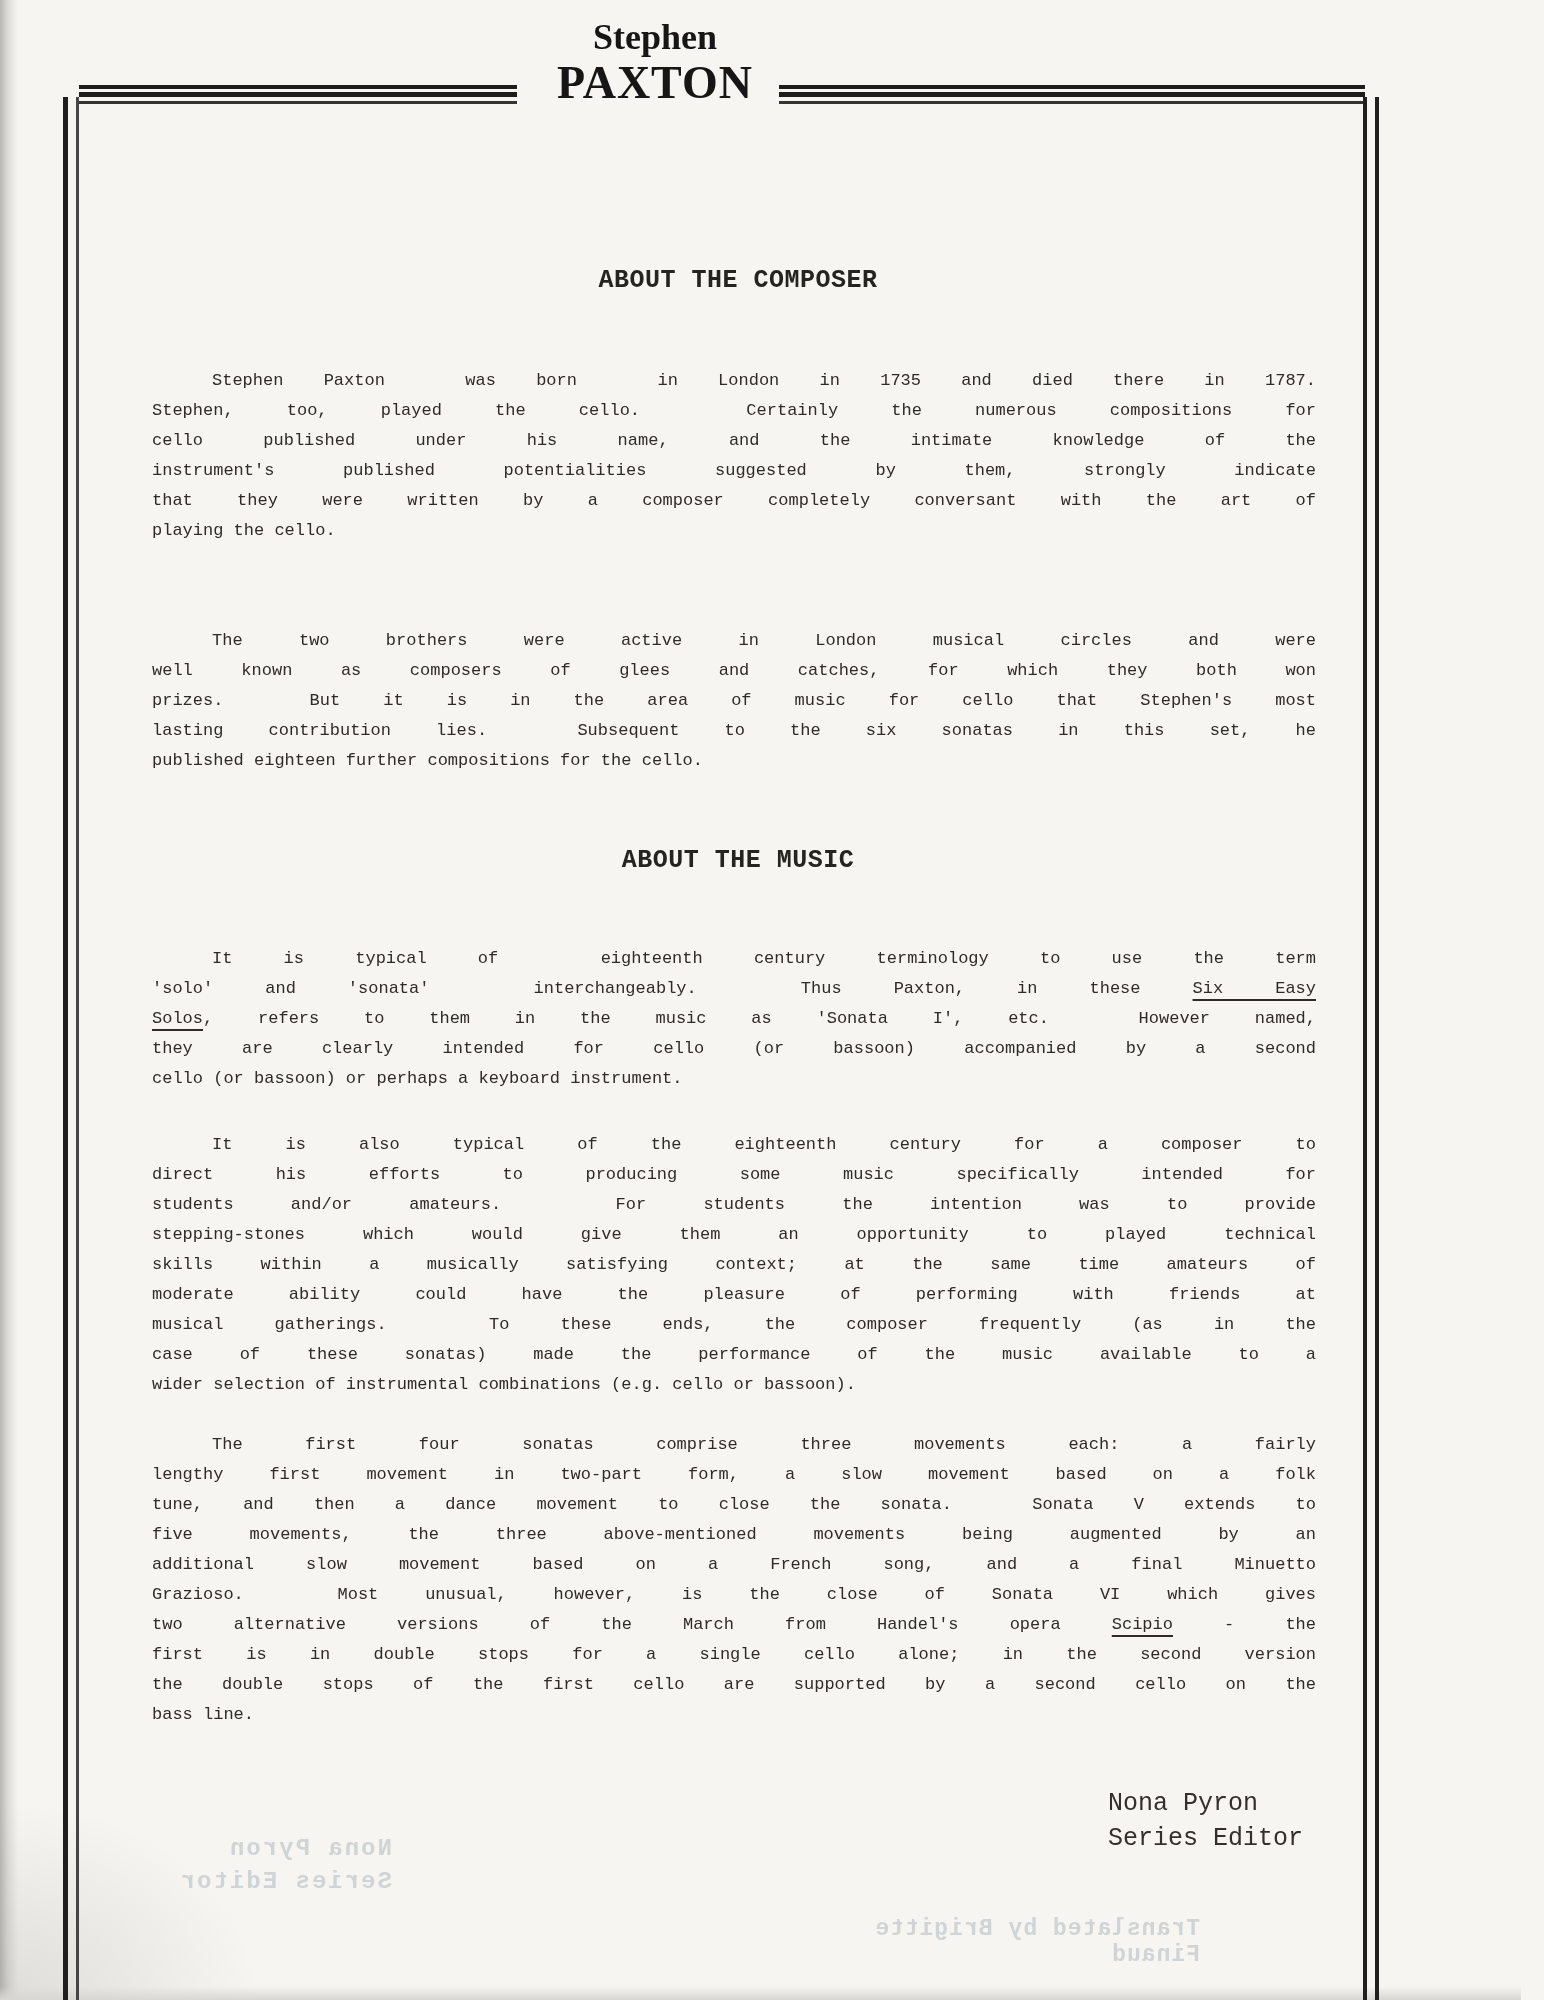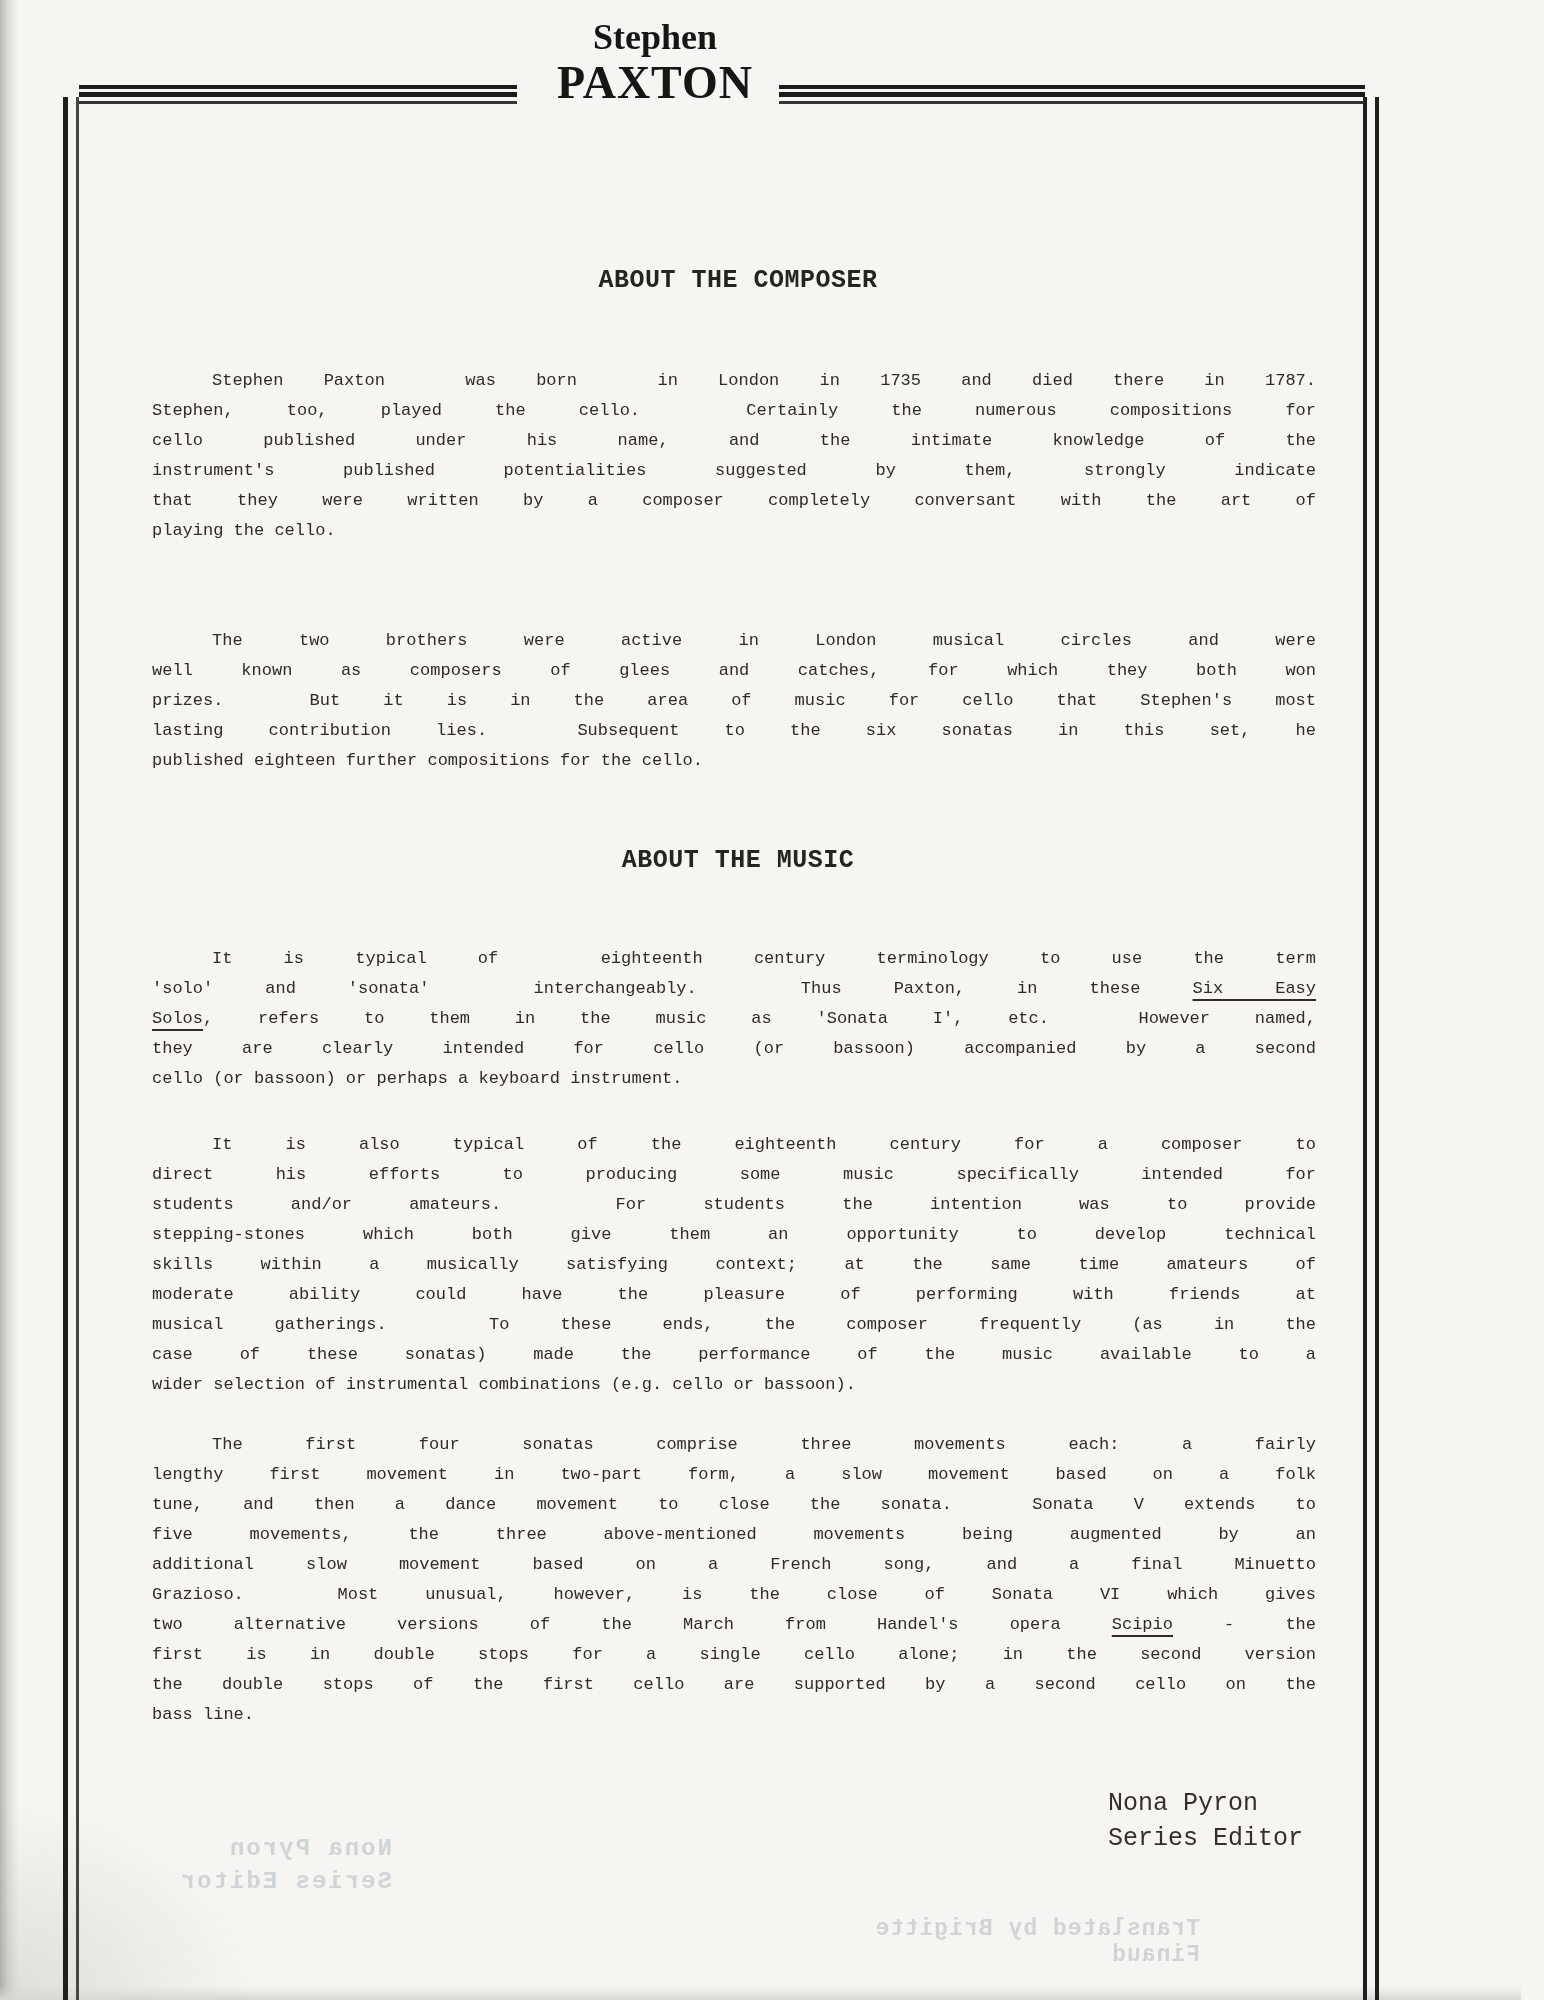--- a/index.html
+++ b/index.html
@@ -122,21 +122,21 @@
       <div class="line first"><span>It is typical of&nbsp; eighteenth century terminology to use the term</span></div>
       <div class="line"><span>'solo' and 'sonata'&nbsp; interchangeably.&nbsp; Thus Paxton, in these </span><span class="u">Six Easy</span></div>
       <div class="line"><span class="u">Solos</span><span>, refers to them in the music as 'Sonata I', etc.&nbsp; However named,</span></div>
       <div class="line"><span>they are clearly intended for cello (or bassoon) accompanied by a second</span></div>
       <div class="line last"><span>cello (or bassoon) or perhaps a keyboard instrument.</span></div>
     </div>
   <div class="para" id="p4">
       <div class="line first"><span>It is also typical of the eighteenth century for a composer to</span></div>
       <div class="line"><span>direct his efforts to producing some music specifically intended for</span></div>
       <div class="line"><span>students and/or amateurs.&nbsp; For students the intention was to provide</span></div>
-      <div class="line"><span>stepping-stones which both give them an opportunity to develop technical</span></div>
+      <div class="line"><span>stepping-stones which would give them an opportunity to played technical</span></div>
       <div class="line"><span>skills within a musically satisfying context; at the same time amateurs of</span></div>
       <div class="line"><span>moderate ability could have the pleasure of performing with friends at</span></div>
       <div class="line"><span>musical gatherings.&nbsp; To these ends, the composer frequently (as in the</span></div>
       <div class="line"><span>case of these sonatas) made the performance of the music available to a</span></div>
       <div class="line last"><span>wider selection of instrumental combinations (e.g. cello or bassoon).</span></div>
     </div>
   <div class="para" id="p5">
       <div class="line first"><span>The first four sonatas comprise three movements each: a fairly</span></div>
       <div class="line"><span>lengthy first movement in two-part form, a slow movement based on a folk</span></div>
       <div class="line"><span>tune, and then a dance movement to close the sonata.&nbsp; Sonata V extends to</span></div>

